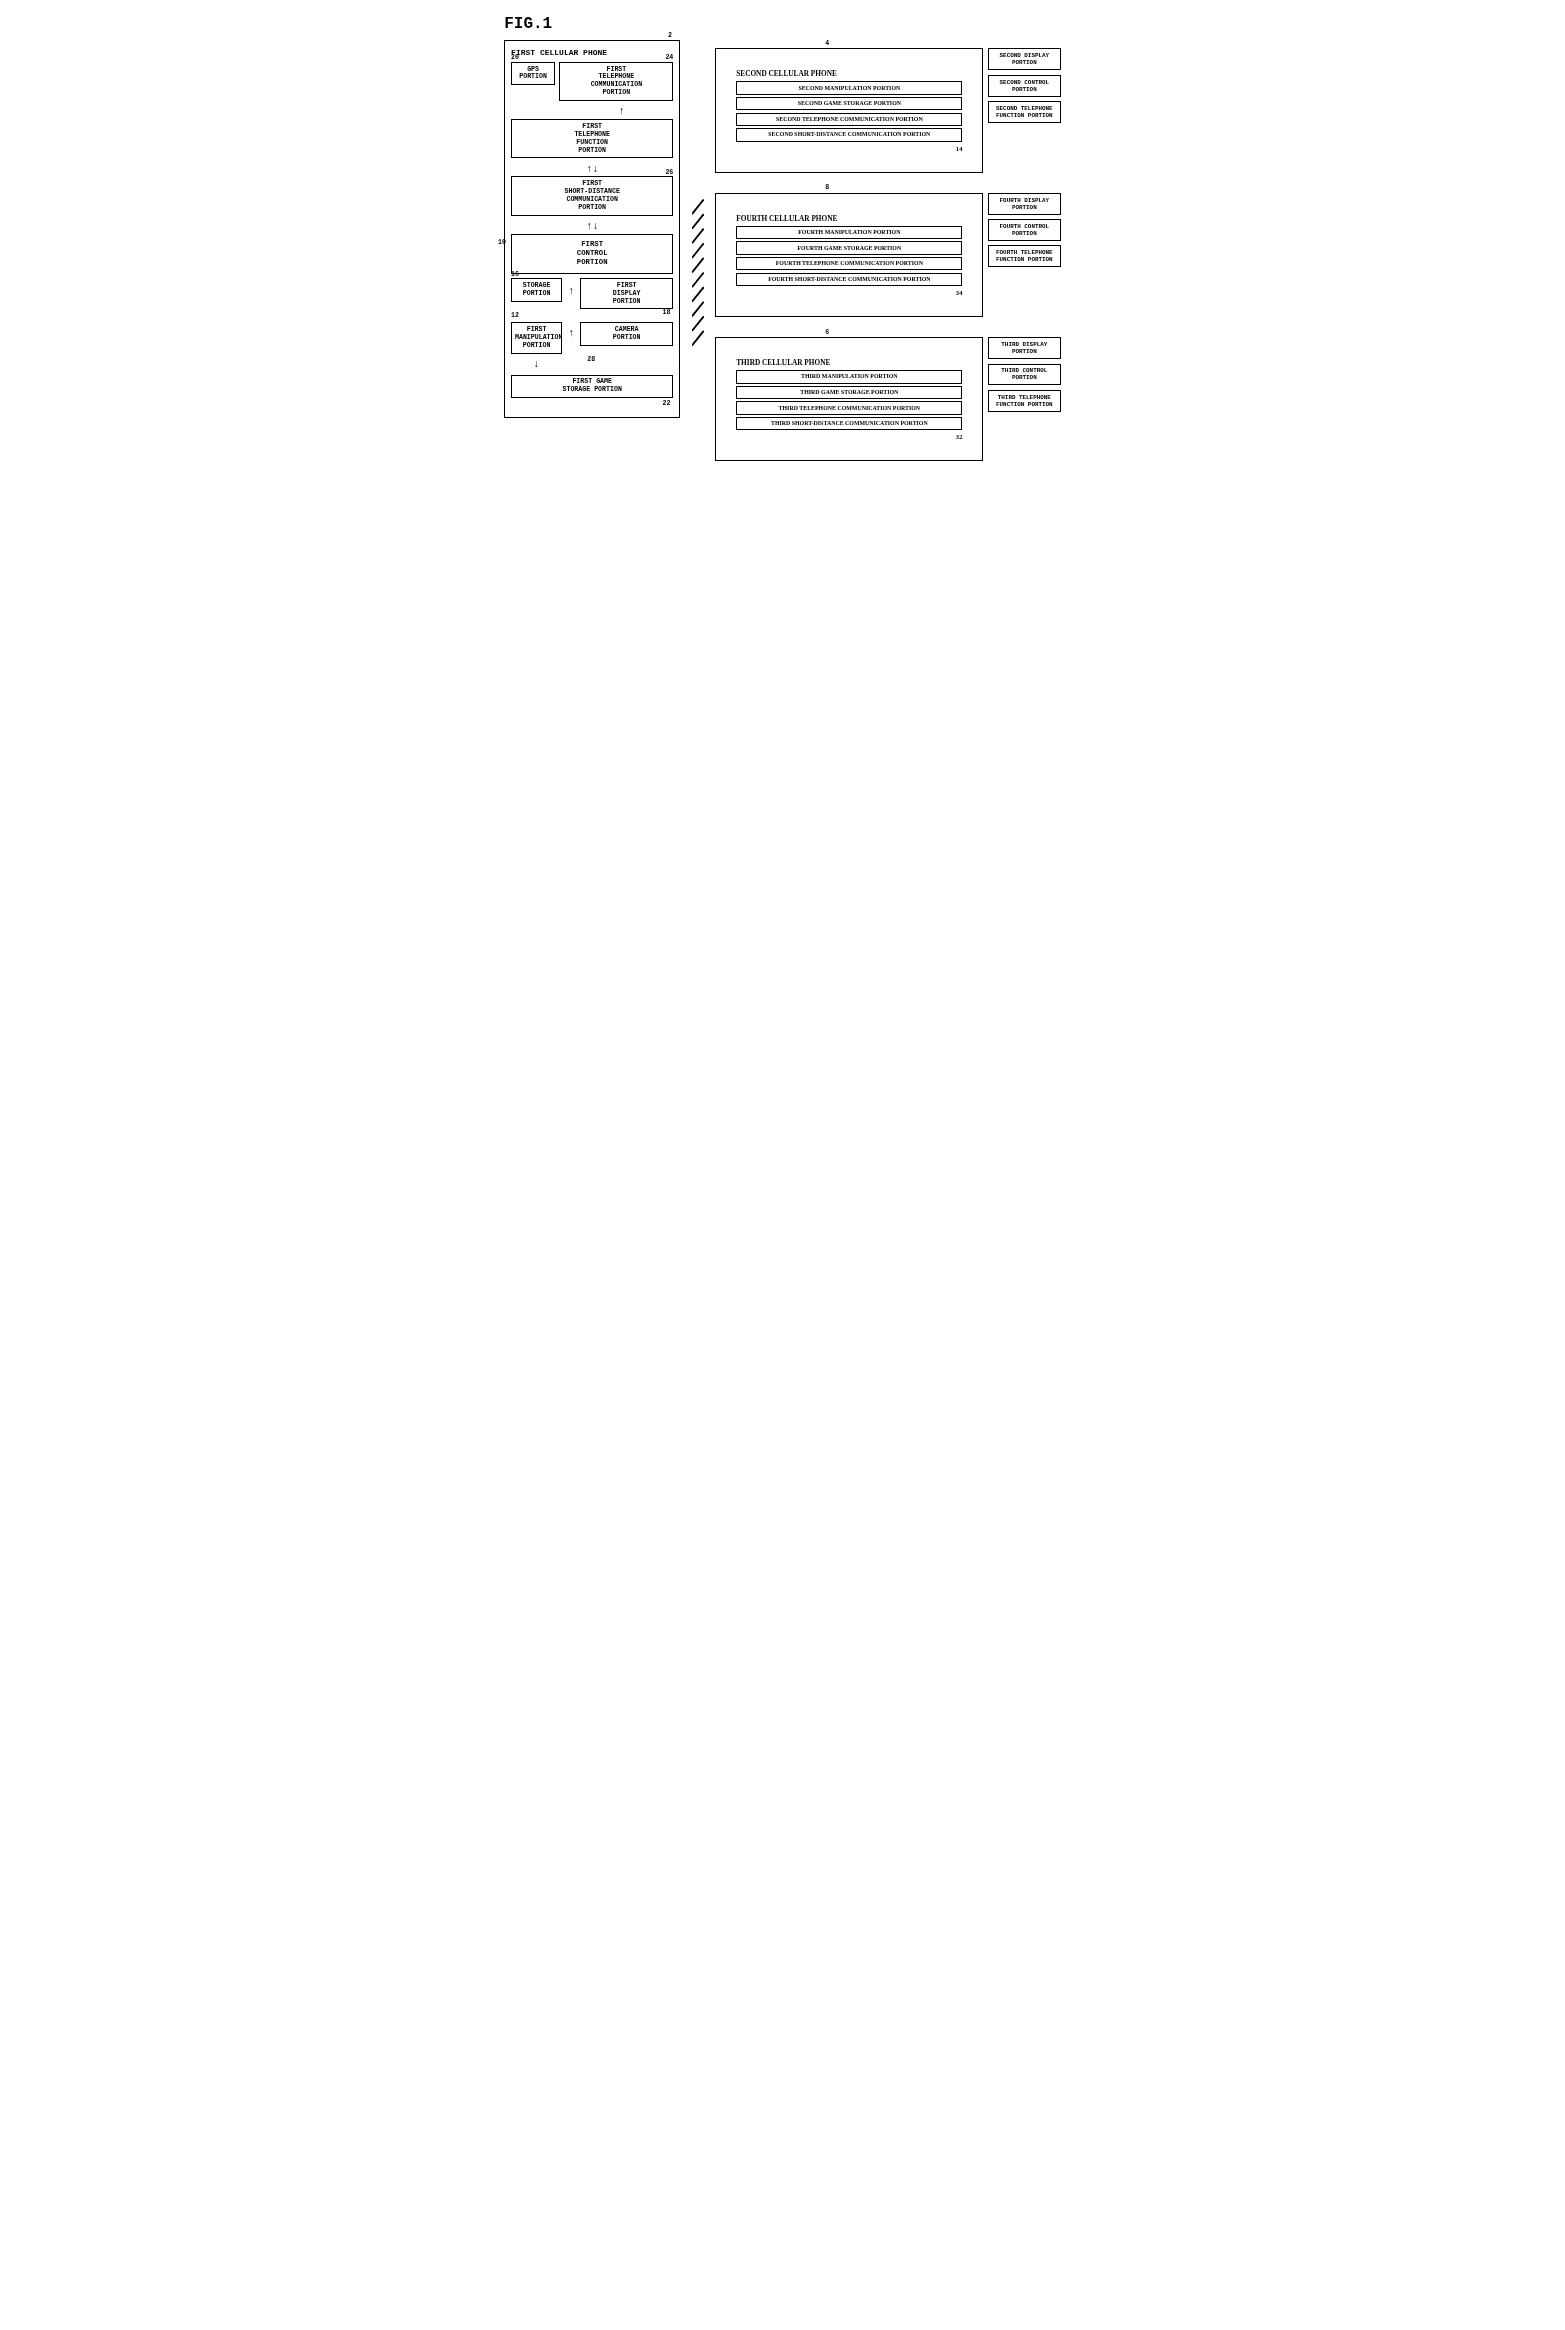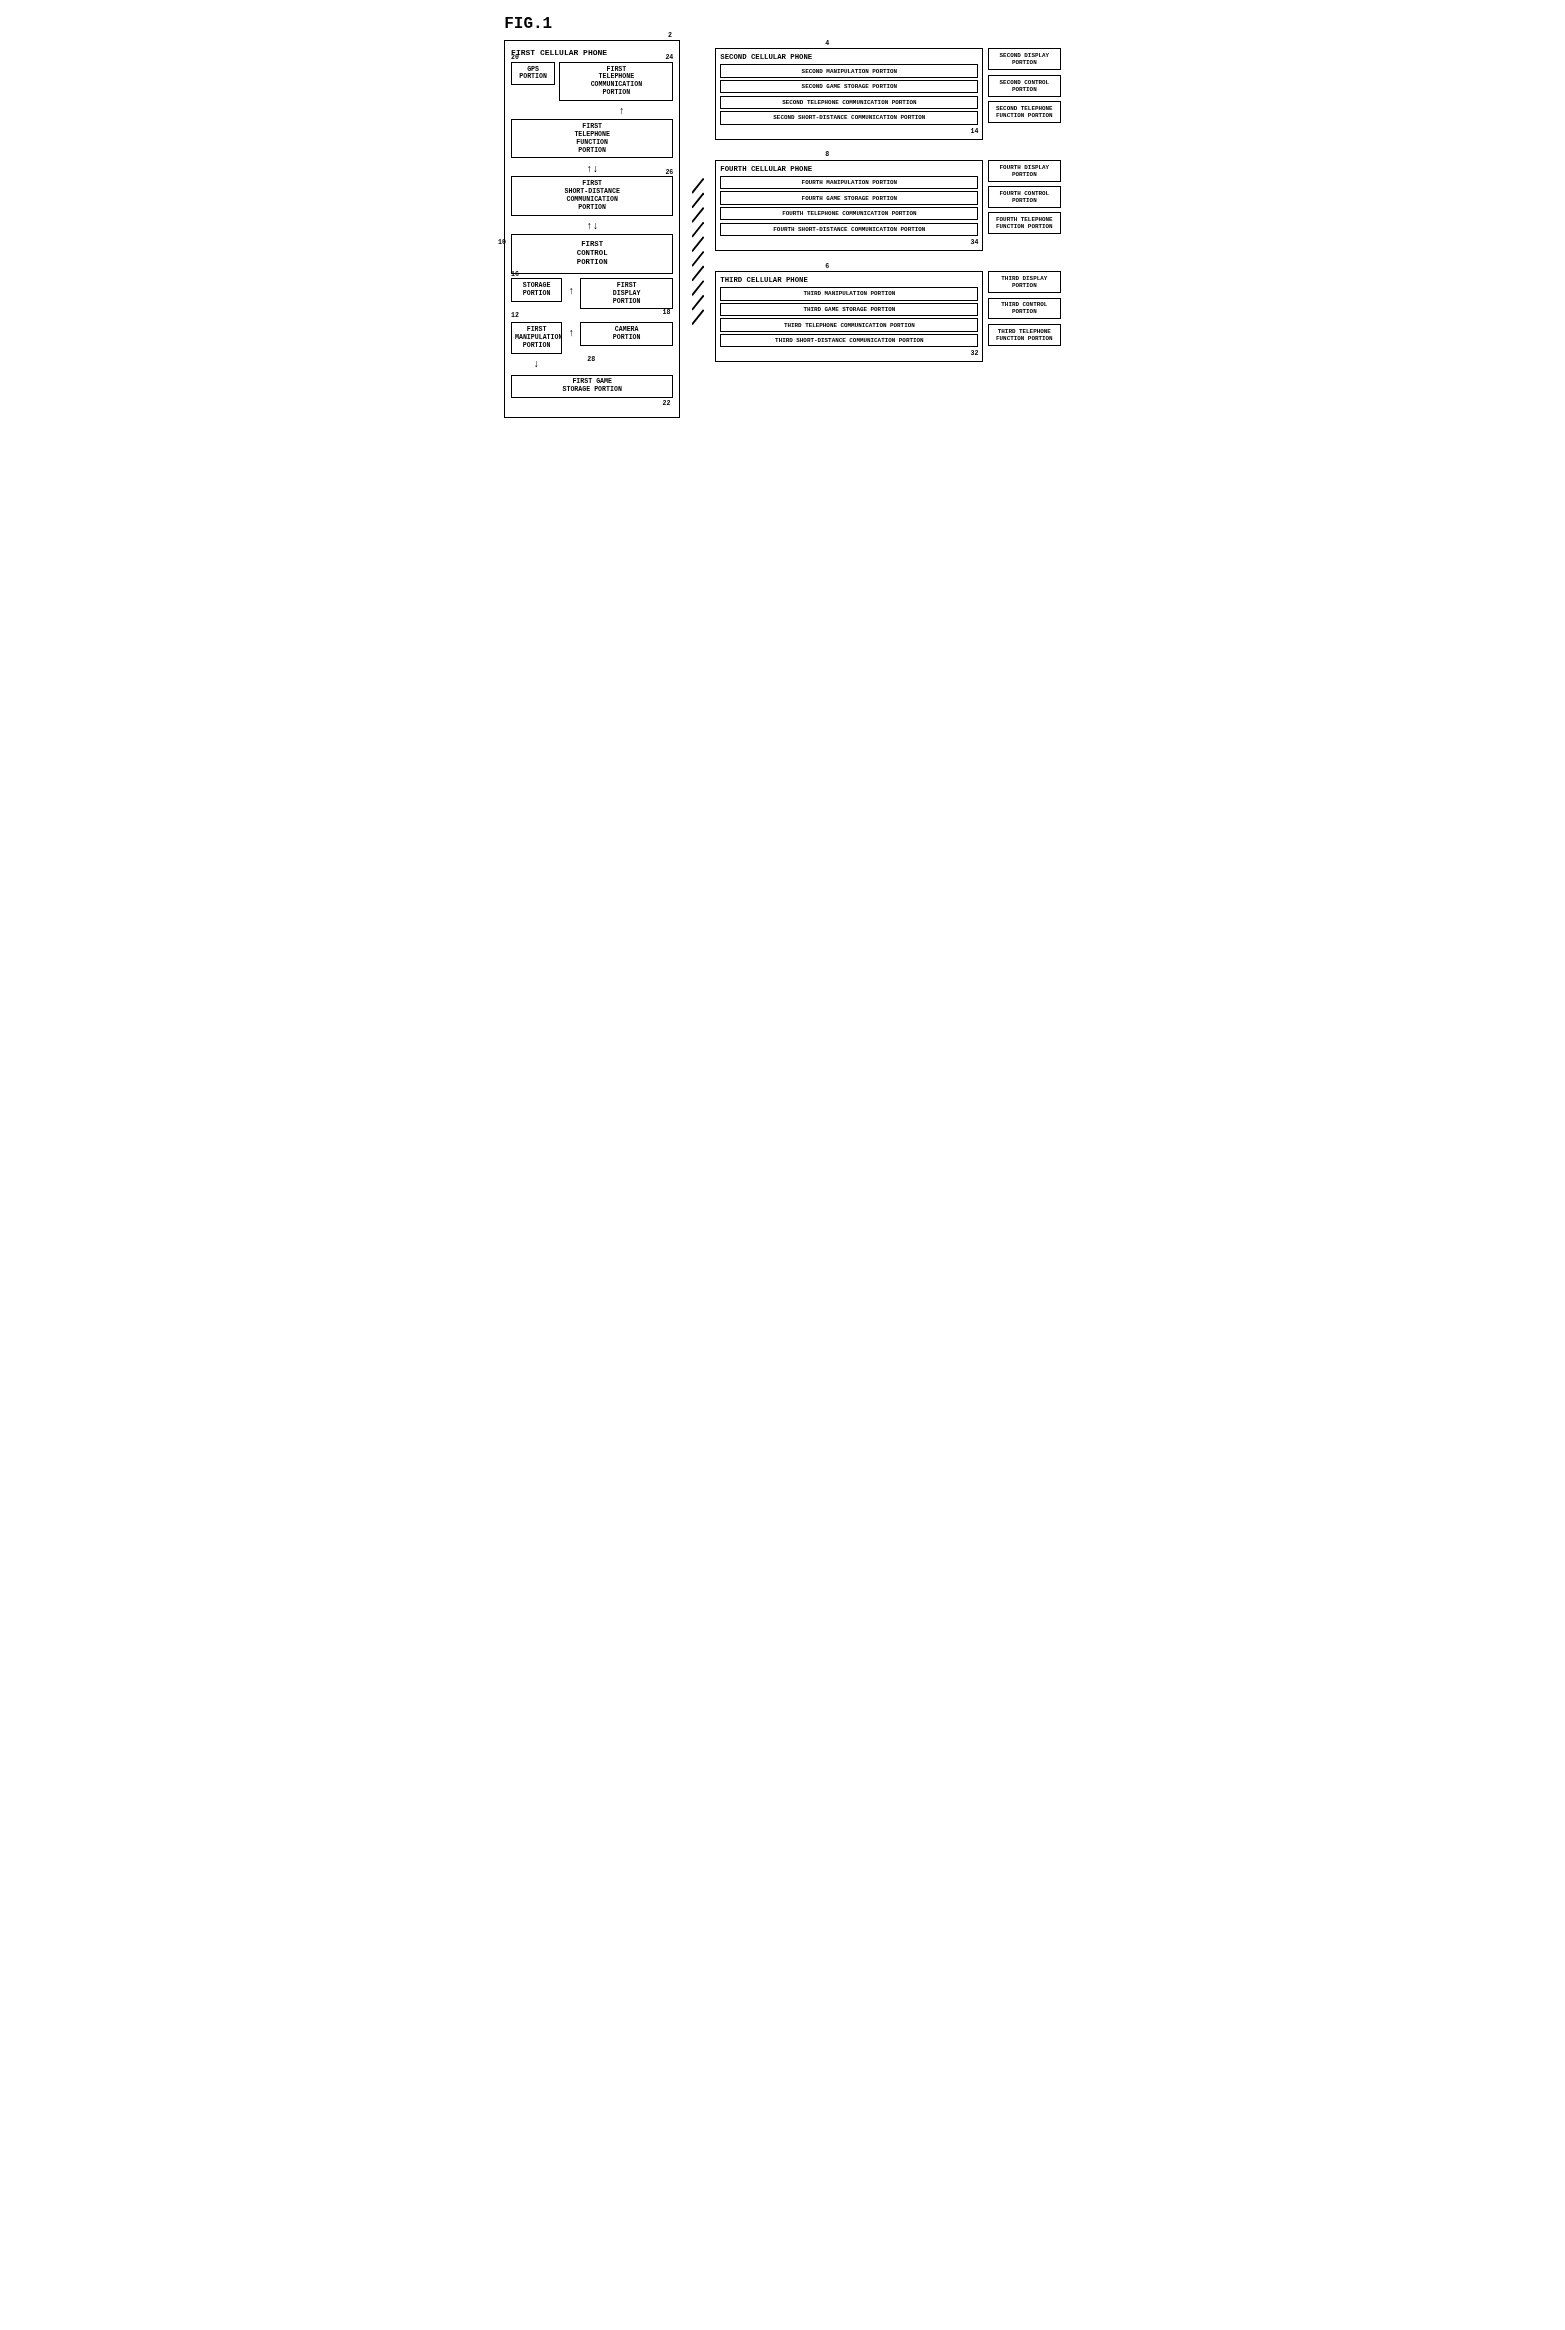--- a/index.html
+++ b/index.html
@@ -139,22 +139,23 @@
     .phone-group {
       position: relative;
     }
     .phone-group-inner {
       display: flex;
       gap: 4.4px;
       align-items: flex-start;
     }
     .pg-main {
       border: 1.5px solid #000;
-      padding: 4px;
+      padding: 20px;
       flex: 1;
+      font-family: Liberation Serif, serif;
     }
     .pg-title {
       font-size: 7.3px;
       font-weight: bold;
       margin-bottom: 2.9px;
       text-transform: uppercase;
     }
     .pg-blocks {
       display: flex;
       flex-direction: column;

